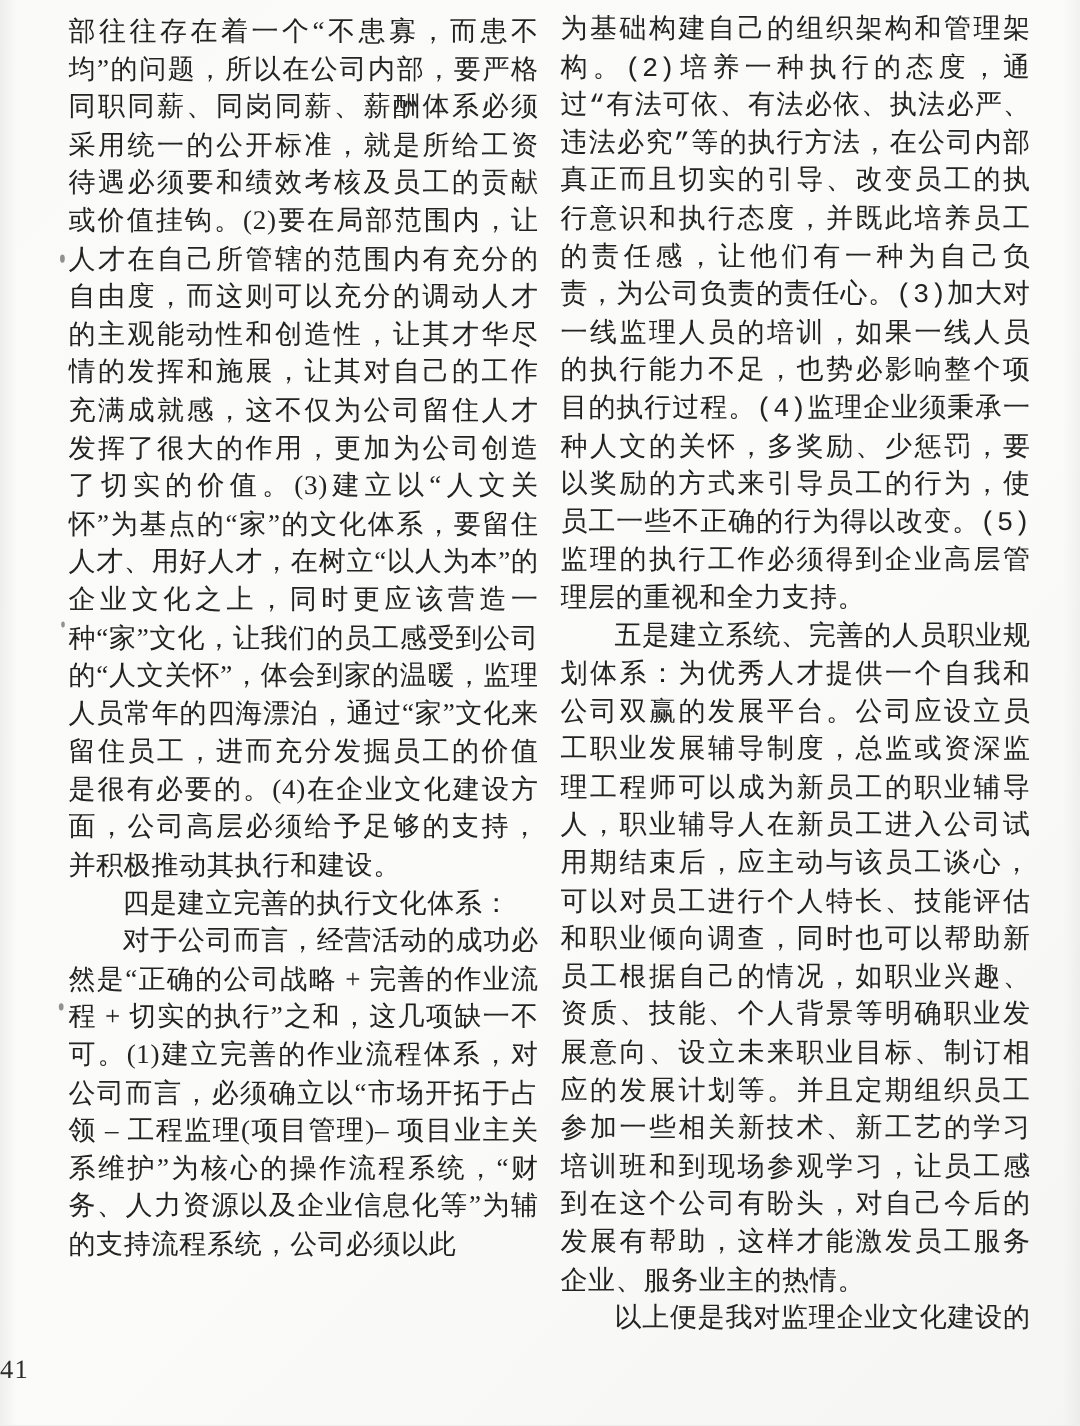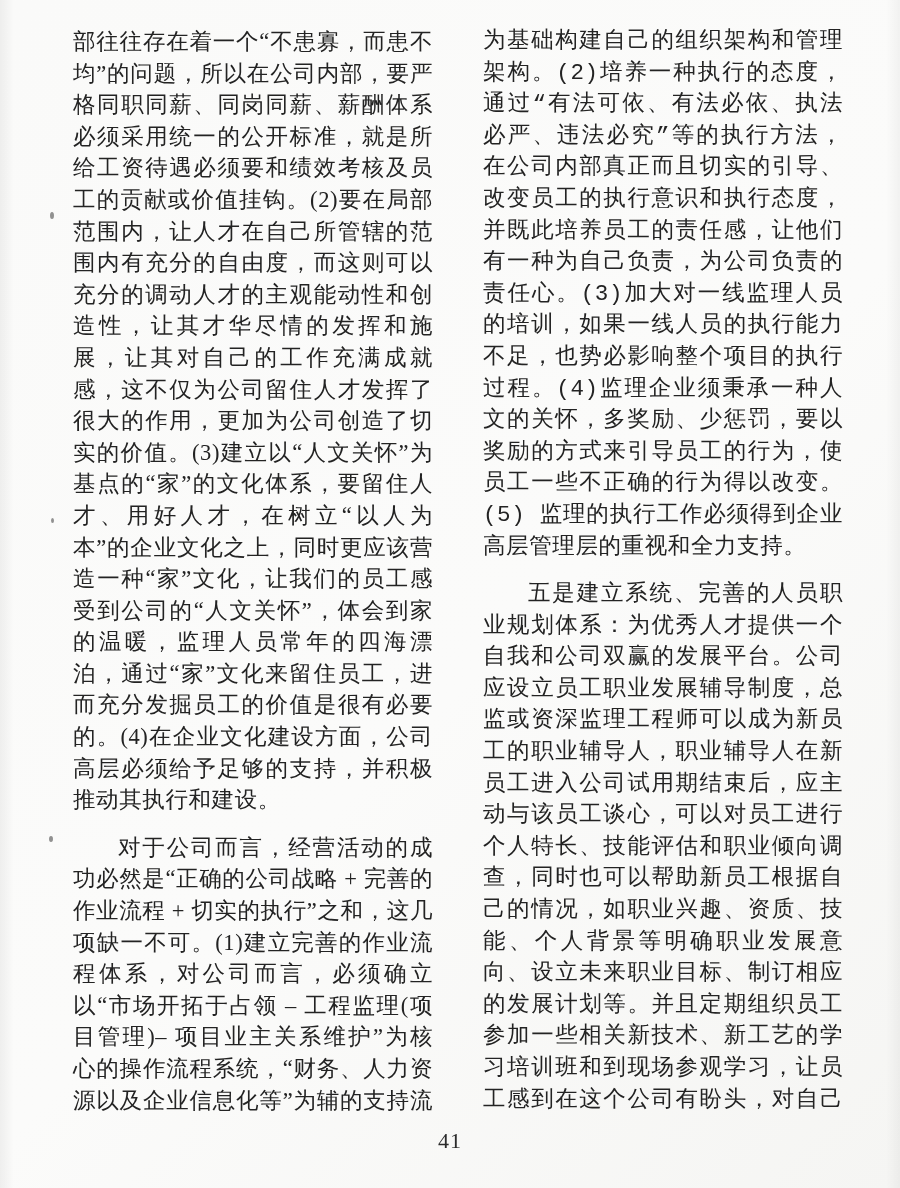--- a/index.html
+++ b/index.html
@@ -25,30 +25,30 @@
     overflow: hidden;
     text-align: justify;
     text-justify: inter-character;
     font-size: 22.5px;
     line-height: 31.6px;
     letter-spacing: 0.6px;
   }
   .col-left  { left: 57px; }
   .col-right { left: 467px; font-family: Liberation Mono, monospace; }
   .para {
-    margin: 16px;
+    margin: 0;
     text-align: justify;
   }
   .para.indent { text-indent: 2em; }
   .page-number {
     position: absolute;
     left: 0;
     right: 0;
     top: 1128px;
-    text-align: center;
+    text-align: left;
     font-size: 22px;
     letter-spacing: 1px;
     color: #2b2b2b;
   }
   
   .speck {
     position: absolute;
     background: #3a3a3a;
     border-radius: 50%;
     opacity: 0.55;
@@ -71,20 +71,21 @@
 <div class="page">
   <div class="edge-shade left"></div>
   <div class="edge-shade right"></div>
 
   <div class="speck s1"></div>
   <div class="speck s2"></div>
   <div class="speck s3"></div>
 
   <div class="col col-left">
       <p class="para">部往往存在着一个“不患寡，而患不均”的问题，所以在公司内部，要严格同职同薪、同岗同薪、薪酬体系必须采用统一的公开标准，就是所给工资待遇必须要和绩效考核及员工的贡献或价值挂钩。(2)要在局部范围内，让人才在自己所管辖的范围内有充分的自由度，而这则可以充分的调动人才的主观能动性和创造性，让其才华尽情的发挥和施展，让其对自己的工作充满成就感，这不仅为公司留住人才发挥了很大的作用，更加为公司创造了切实的价值。(3)建立以“人文关怀”为基点的“家”的文化体系，要留住人才、用好人才，在树立“以人为本”的企业文化之上，同时更应该营造一种“家”文化，让我们的员工感受到公司的“人文关怀”，体会到家的温暖，监理人员常年的四海漂泊，通过“家”文化来留住员工，进而充分发掘员工的价值是很有必要的。(4)在企业文化建设方面，公司高层必须给予足够的支持，并积极推动其执行和建设。</p>
+      <p class="para indent">四是建立完善的执行文化体系：</p>
       <p class="para indent">对于公司而言，经营活动的成功必然是“正确的公司战略 + 完善的作业流程 + 切实的执行”之和，这几项缺一不可。(1)建立完善的作业流程体系，对公司而言，必须确立以“市场开拓于占领 – 工程监理(项目管理)– 项目业主关系维护”为核心的操作流程系统，“财务、人力资源以及企业信息化等”为辅的支持流程系统，公司必须以此</p>
     </div>
   <div class="col col-right">
       <p class="para">为基础构建自己的组织架构和管理架构。(2)培养一种执行的态度，通过“有法可依、有法必依、执法必严、违法必究”等的执行方法，在公司内部真正而且切实的引导、改变员工的执行意识和执行态度，并既此培养员工的责任感，让他们有一种为自己负责，为公司负责的责任心。(3)加大对一线监理人员的培训，如果一线人员的执行能力不足，也势必影响整个项目的执行过程。(4)监理企业须秉承一种人文的关怀，多奖励、少惩罚，要以奖励的方式来引导员工的行为，使员工一些不正确的行为得以改变。(5) 监理的执行工作必须得到企业高层管理层的重视和全力支持。</p>
       <p class="para indent">五是建立系统、完善的人员职业规划体系：为优秀人才提供一个自我和公司双赢的发展平台。公司应设立员工职业发展辅导制度，总监或资深监理工程师可以成为新员工的职业辅导人，职业辅导人在新员工进入公司试用期结束后，应主动与该员工谈心，可以对员工进行个人特长、技能评估和职业倾向调查，同时也可以帮助新员工根据自己的情况，如职业兴趣、资质、技能、个人背景等明确职业发展意向、设立未来职业目标、制订相应的发展计划等。并且定期组织员工参加一些相关新技术、新工艺的学习培训班和到现场参观学习，让员工感到在这个公司有盼头，对自己今后的发展有帮助，这样才能激发员工服务企业、服务业主的热情。</p>
       <p class="para indent">以上便是我对监理企业文化建设的理解，只是简单说了一些，当然企业文化还包括企业的标志、标识的设计与应用、标准字、标准色、企业文化建设的口号、歌曲、发行企业内部交流刊物、公司</p>
     </div>
 
   <div class="page-number">41</div>
 </div>

